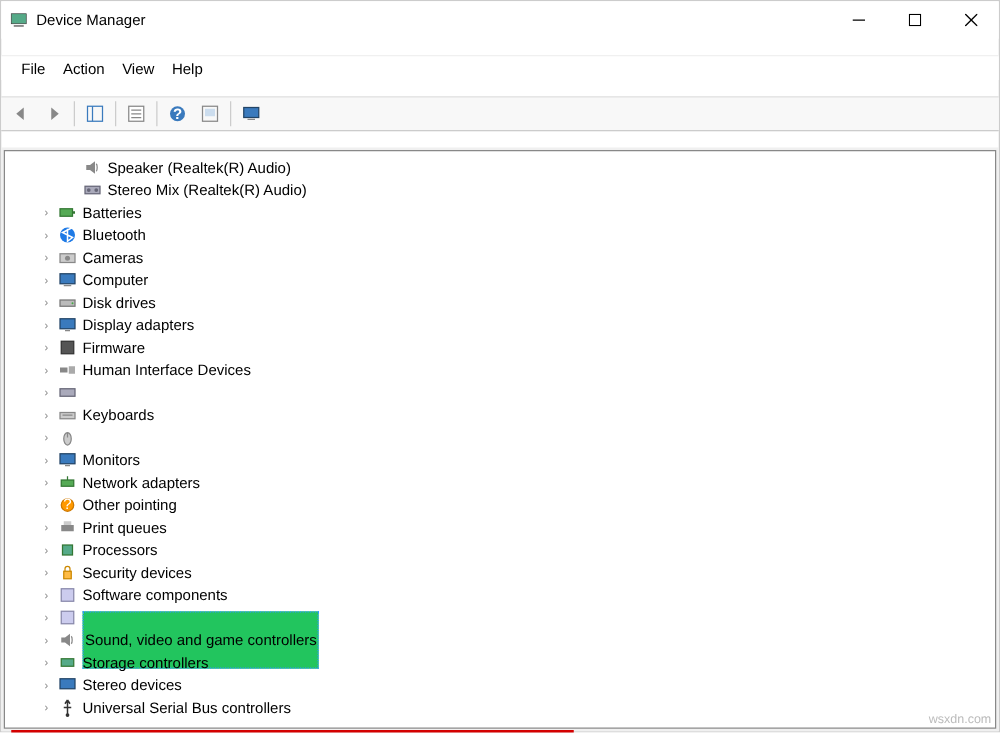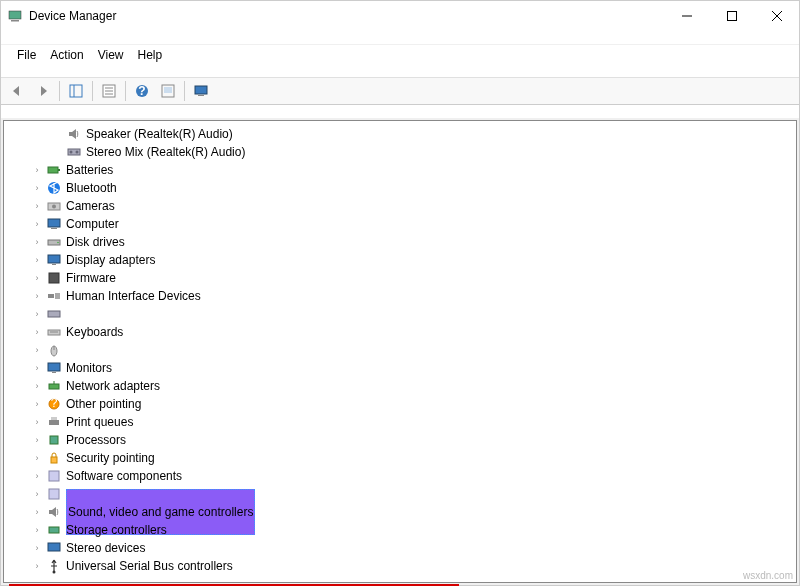--- a/index.html
+++ b/index.html
@@ -16,21 +16,21 @@
     .toolbar { height: 28px; display: flex; align-items: center; padding: 2px 4px; gap: 2px; border-top: 1px solid #e0e0e0; border-bottom: 1px solid #ccc; background: #f8f8f8; }
     .tb-btn { width: 24px; height: 24px; display: flex; align-items: center; justify-content: center; border: 1px solid transparent; }
     .tb-sep { width: 1px; height: 20px; background: #ccc; margin: 0 2px; }
     .content-frame { flex: 1; padding: 2px; background: #f0f0f0; position: relative; }
     .tree { position: absolute; top: 2px; left: 2px; right: 2px; bottom: 2px; border: 1px solid #888; background: #fff; overflow-y: scroll; padding: 4px 0; }
     .tree-row { display: flex; align-items: center; height: 18px; padding-left: 28px; white-space: nowrap; }
     .sub-row { padding-left: 48px; }
     .expander { width: 10px; height: 10px; margin-right: 4px; display: inline-flex; align-items: center; justify-content: center; font-size: 9px; color: #888; }
     .dev-icon { width: 16px; height: 16px; margin-right: 4px; display: inline-flex; align-items: center; justify-content: center; }
     .label { color: #000; }
-    .label.selected { background: #8b5cf6; border: 1px dotted #3399ff; padding: 15px 1px; }
+    .label.selected { background: #22c55e; border: 1px dotted #3399ff; padding: 15px 1px; }
     .highlight-box { position: absolute; border: 3px solid #d40000; pointer-events: none; }
     .watermark { position: absolute; right: 6px; bottom: 4px; font-size: 10px; color: #bbb; }
     ::-webkit-scrollbar { width: 16px; background: #f0f0f0; }
     ::-webkit-scrollbar-thumb { background: #c0c0c0; }
   </style>
 </head>
 <body>
 
 <div class="window">
   <div class="titlebar">
@@ -296,21 +296,21 @@
           <span class="label">Processors</span>
         </div>
         <div class="tree-row">
           <span class="expander">›</span>
           <span class="dev-icon">
             <svg viewBox="0 0 16 16">
               <rect x="5" y="7" width="6" height="6" fill="#fb4" stroke="#c80"></rect>
               <path d="M6 7v-2a2 2 0 0 1 4 0v2" fill="none" stroke="#c80"></path>
             </svg>
           </span>
-          <span class="label">Security pointing</span>
+          <span class="label">Security devices</span>
         </div>
         <div class="tree-row">
           <span class="expander">›</span>
           <span class="dev-icon">
             <svg viewBox="0 0 16 16">
               <rect x="3" y="3" width="10" height="10" fill="#cce" stroke="#88a"></rect>
             </svg>
           </span>
           <span class="label">Software components</span>
         </div>

